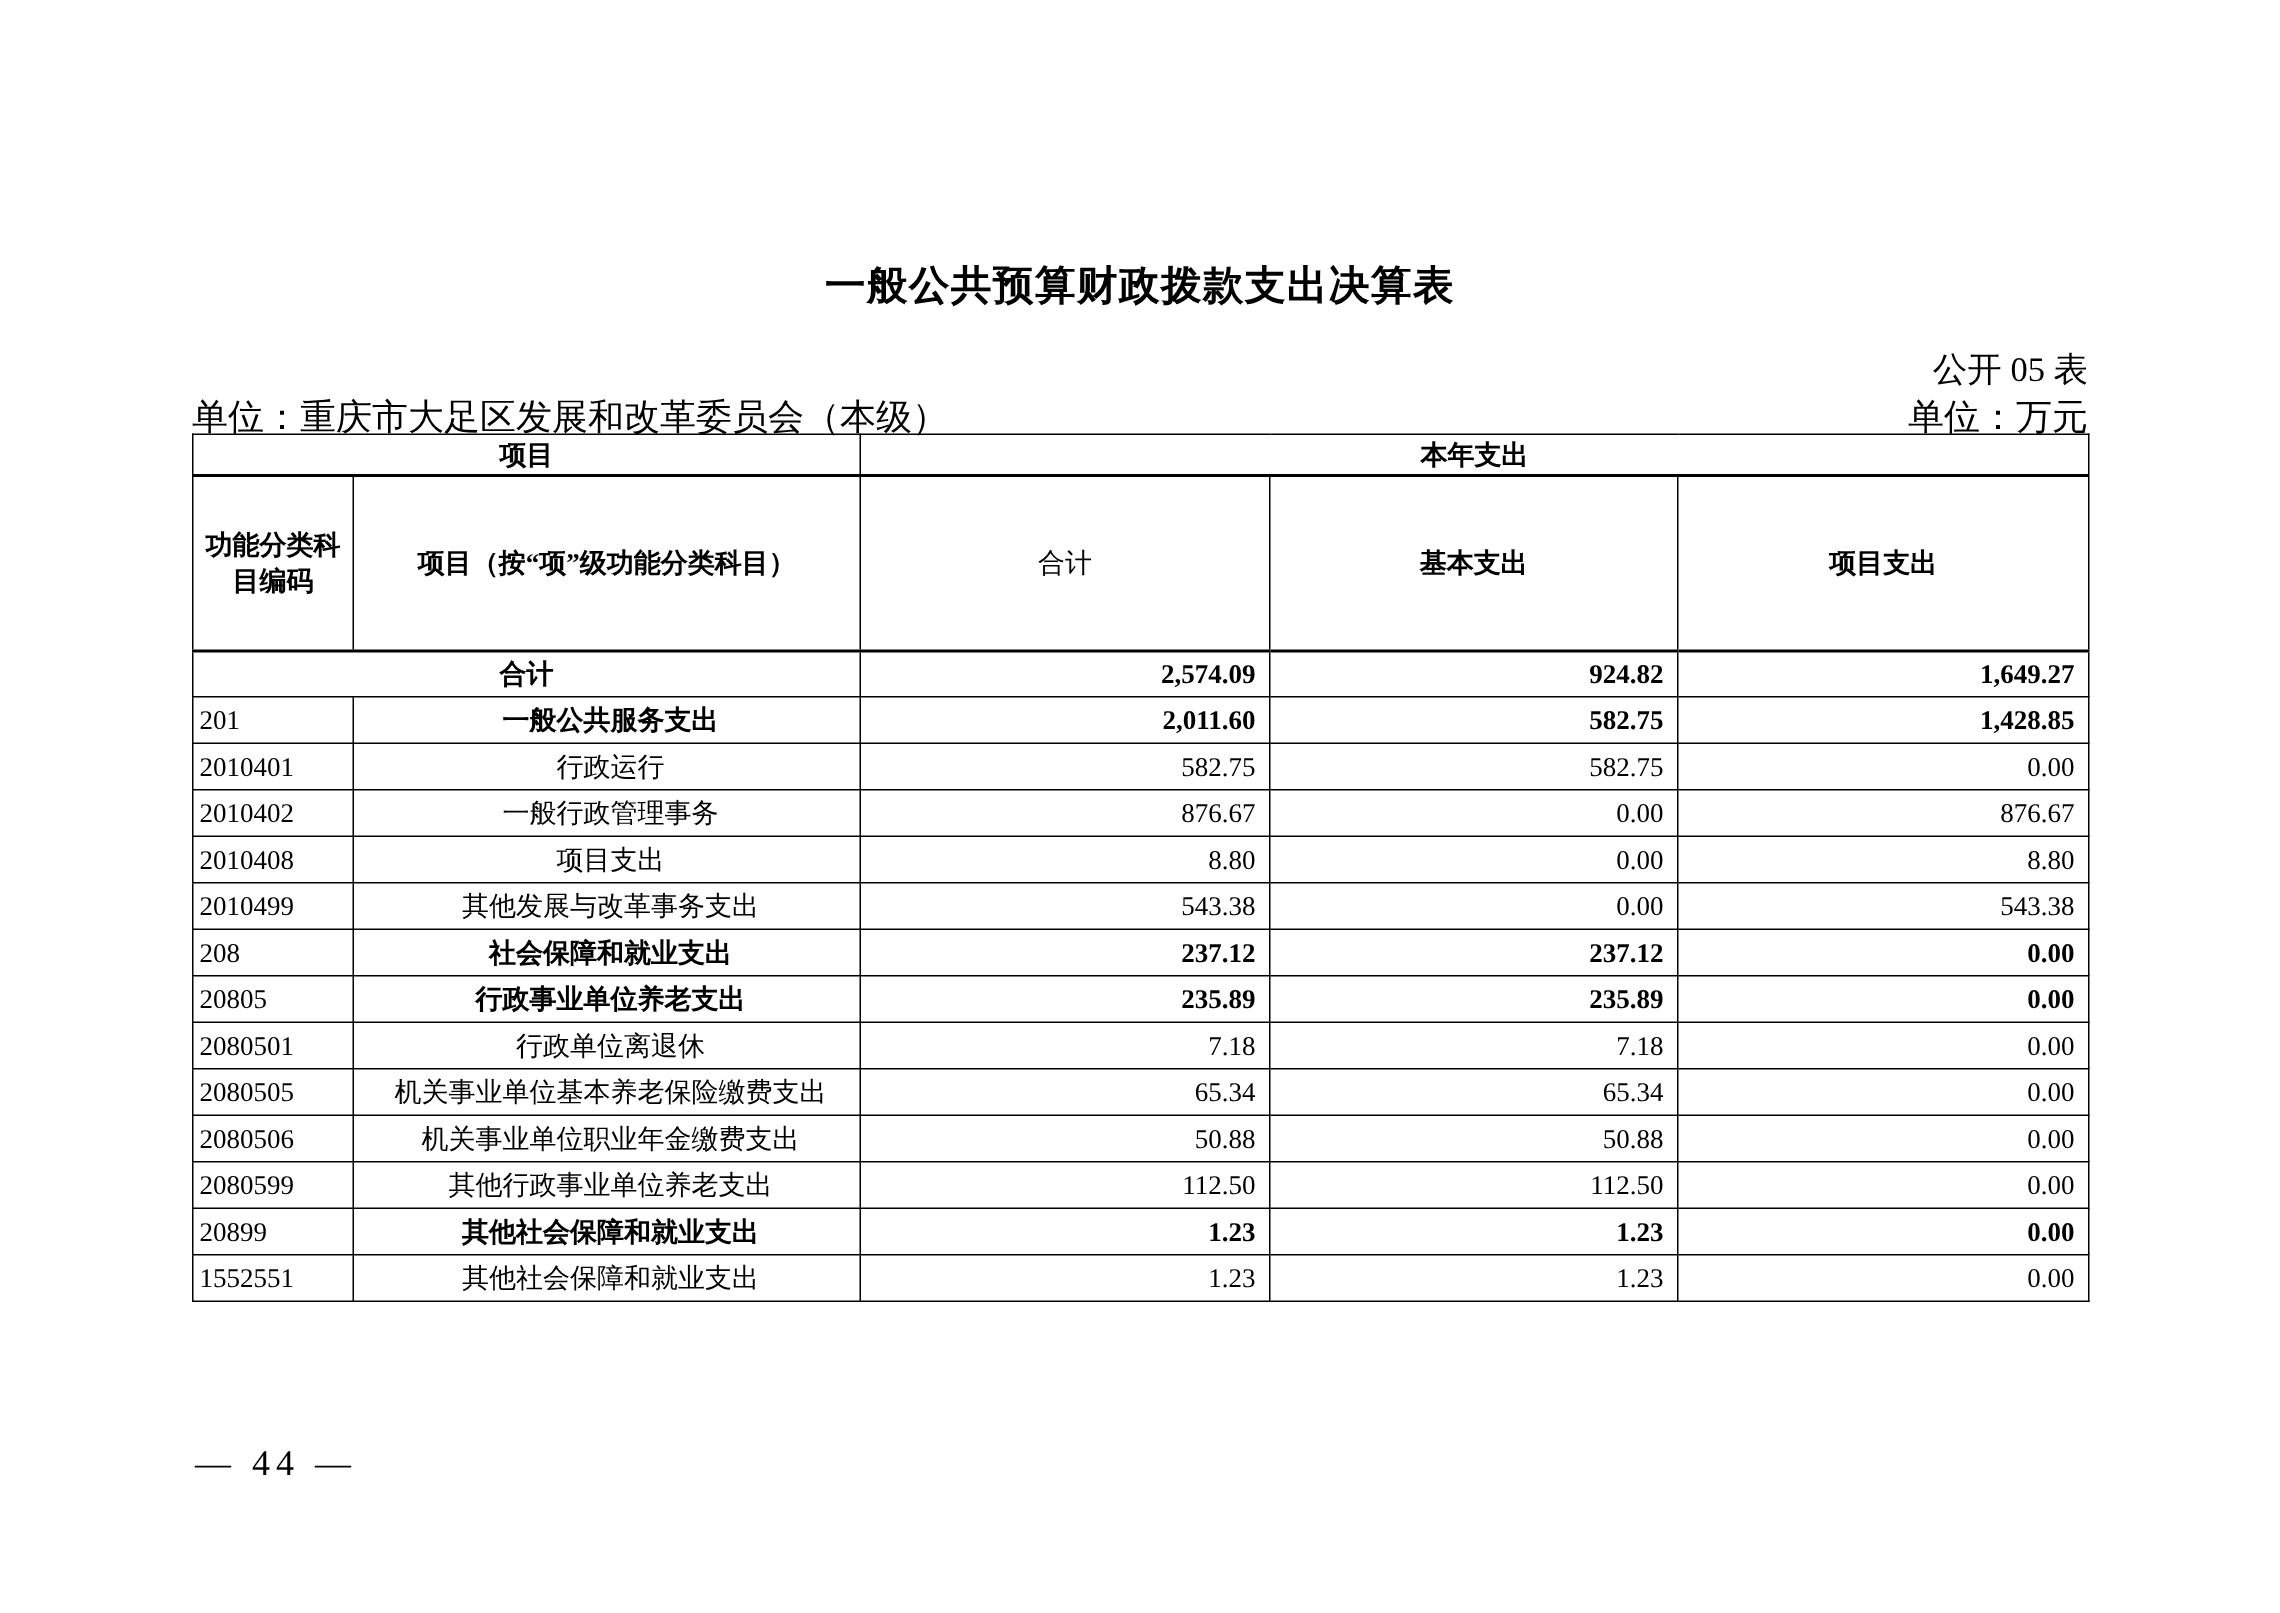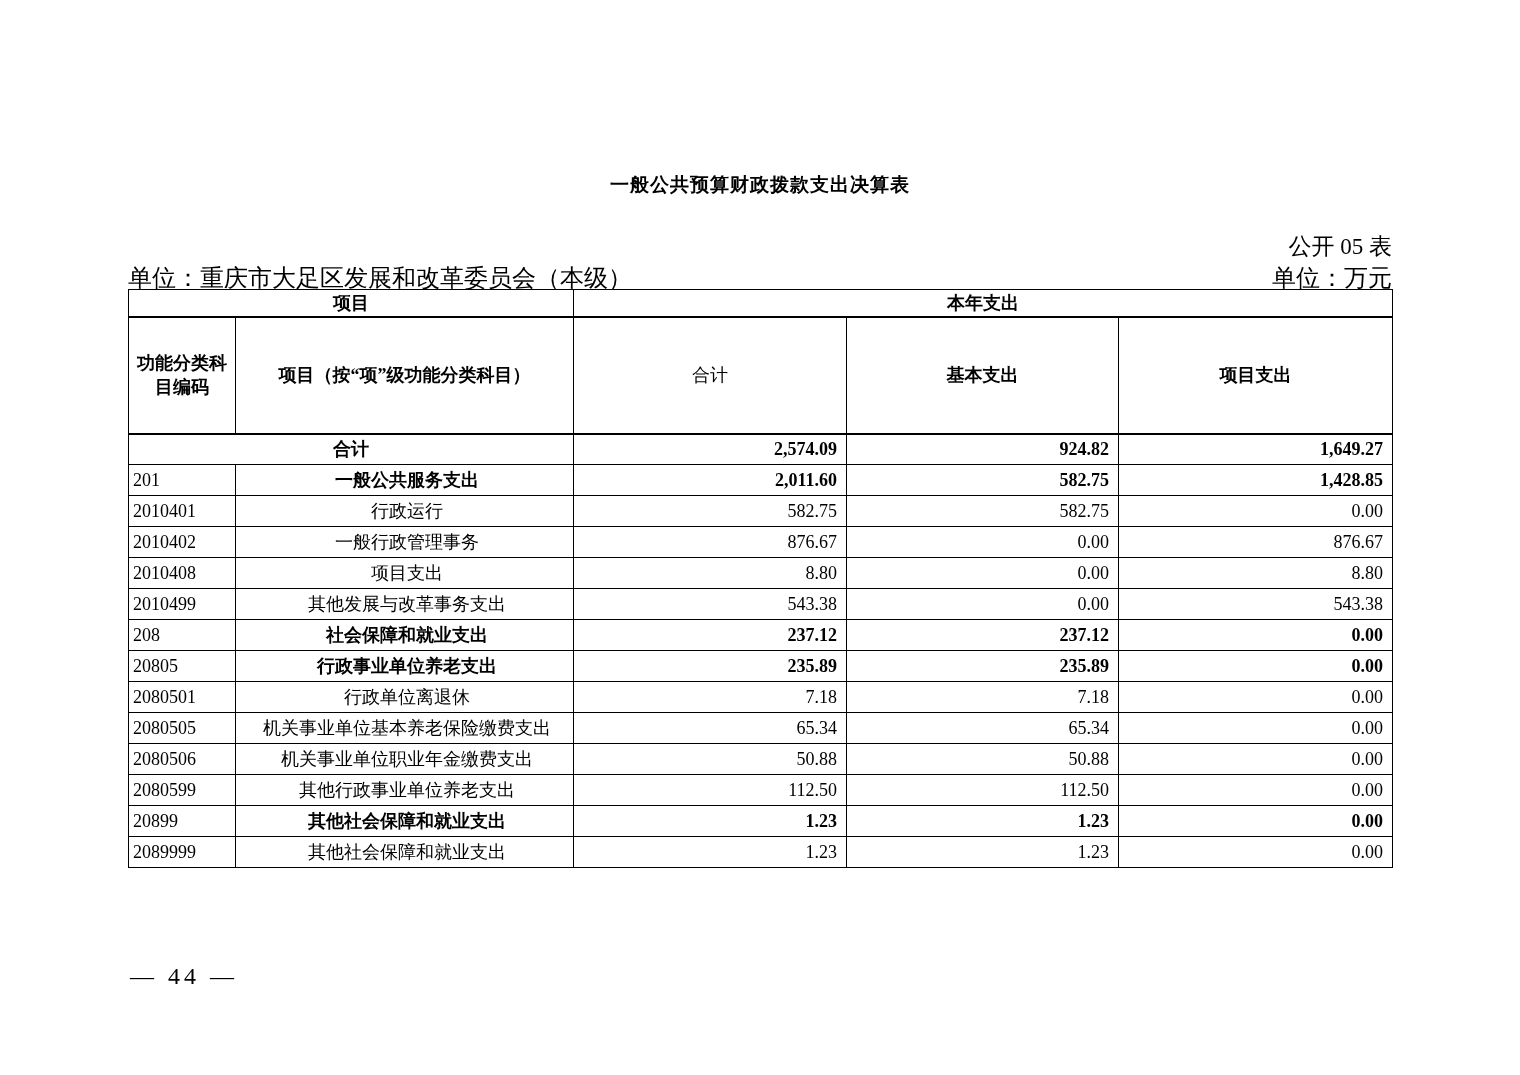--- a/index.html
+++ b/index.html
@@ -7,21 +7,21 @@
   body {
     width: 1520px; height: 1075px;
     position: relative;
     color: #000000;
     font-family: "Liberation Serif", "DejaVu Serif", serif;
   }
   .doc-title {
     position: absolute;
     top: 172px; left: 0; right: 0;
     text-align: center;
-    font-size: 19px;
+    font-size: 27px;
     font-weight: bold;
     letter-spacing: 1px;
   }
   .table-label {
     position: absolute;
     top: 231px; right: 128px;
     font-size: 23px;
   }
   .unit-row {
     position: absolute;
@@ -181,21 +181,21 @@
         <td class="num">0.00</td>
       </tr>
       <tr class="bold">
         <td class="code">20899</td>
         <td class="name">其他社会保障和就业支出</td>
         <td class="num">1.23</td>
         <td class="num">1.23</td>
         <td class="num">0.00</td>
       </tr>
       <tr>
-        <td class="code">2089999</td>
+        <td class="code">1552551</td>
         <td class="name">其他社会保障和就业支出</td>
         <td class="num">1.23</td>
         <td class="num">1.23</td>
         <td class="num">0.00</td>
       </tr>
     </tbody>
 </table>
 
 <div class="page-number">— 44 —</div>
 

